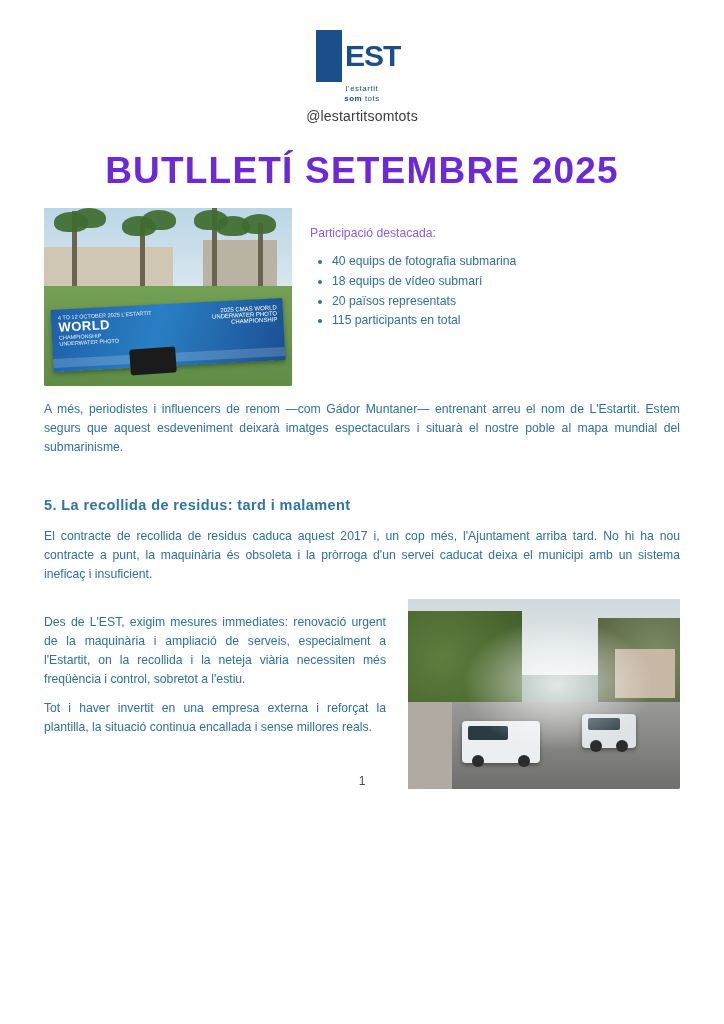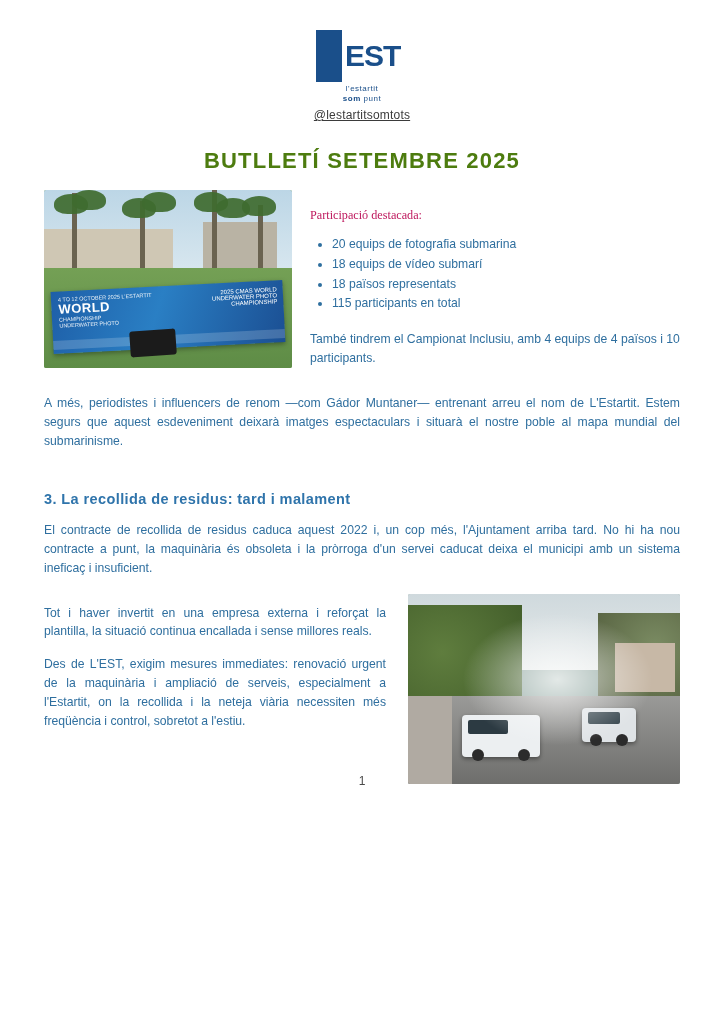--- a/index.html
+++ b/index.html
@@ -60,33 +60,32 @@
     width: 92px;
     text-align: center;
     font-size: 8px;
     line-height: 1.25;
     color: #1a4f8a;
     margin-top: 2px;
     letter-spacing: 0.5px;
   }
   .logo-sub .b { font-weight: bold; }
   .logo-handle {
-    font-size: 12px;
+    font-size: 14px;
     color: #3b3b3b;
     margin-top: 4px;
     letter-spacing: 0.2px;
-    text-decoration: underline;
   }
 
   
   h1.doc-title {
     text-align: center;
-    font-size: 22px;
+    font-size: 37px;
     font-weight: bold;
-    color: #4d7c0f;
+    color: #6d28d9;
     letter-spacing: 1.2px;
     margin: 26px 0 0 0;
   }
 
   
   h2.section-title {
     font-size: 14.5px;
     font-weight: bold;
     color: #2f74ab;
     margin: 34px 0 0 0;
@@ -236,21 +235,21 @@
   .photo-street .car.right-van .glass {
     position: absolute; left: 6px; top: 4px; width: 32px; height: 12px;
     background: #35444c; border-radius: 2px;
   }
   .photo-street .wheel {
     position: absolute; bottom: -4px; width: 12px; height: 12px;
     background: #2b2b2b; border-radius: 50%;
   }
 
   
-  .lead-line { font-size: 12.2px; color: #be185d; margin: 4px 0 0 0; font-family: Liberation Serif, serif; }
+  .lead-line { font-size: 12.2px; color: #8b5cf6; margin: 4px 0 0 0; }
   ul.bullets {
     margin: 12px 0 0 0;
     padding-left: 22px;
     font-size: 12.2px;
     line-height: 1.62;
     color: #2f6f9f;
   }
   ul.bullets li { margin: 0; }
   .after-list { font-size: 12.2px; line-height: 1.55; margin-top: 16px; color: #2f6f9f; }
 
@@ -274,21 +273,21 @@
     <div class="logo-mark">
       <div class="logo-left"></div>
       <div class="logo-right">
         <span class="logo-text">EST</span>
       </div>
     </div>
     <div class="logo-sub">
       <div>l'estartit</div>
       <div>
         <span class="b">som</span>
-        <span>punt</span>
+        <span>tots</span>
       </div>
     </div>
     <div class="logo-handle">@lestartitsomtots</div>
   </div>
 
   <h1 class="doc-title">BUTLLETÍ SETEMBRE 2025</h1>
 
 
   <div class="two-col">
     <div class="col-img">
@@ -321,38 +320,37 @@
             <div>CHAMPIONSHIP</div>
           </div>
           <div class="strip"></div>
         </div>
         <div class="case"></div>
       </div>
     </div>
     <div class="col-text">
       <p class="lead-line">Participació destacada:</p>
       <ul class="bullets">
-        <li>20 equips de fotografia submarina</li>
+        <li>40 equips de fotografia submarina</li>
         <li>18 equips de vídeo submarí</li>
-        <li>18 països representats</li>
+        <li>20 països representats</li>
         <li>115 participants en total</li>
       </ul>
-      <p class="after-list">També tindrem el Campionat Inclusiu, amb 4 equips de 4 països i 10 participants.</p>
     </div>
   </div>
 
   <p class="body">A més, periodistes i influencers de renom —com Gádor Muntaner— entrenant arreu el nom de L'Estartit. Estem segurs que aquest esdeveniment deixarà imatges espectaculars i situarà el nostre poble al mapa mundial del submarinisme.</p>
 
-  <h2 class="section-title second">3. La recollida de residus: tard i malament</h2>
-  <p class="body">El contracte de recollida de residus caduca aquest 2022 i, un cop més, l'Ajuntament arriba tard. No hi ha nou contracte a punt, la maquinària és obsoleta i la pròrroga d'un servei caducat deixa el municipi amb un sistema ineficaç i insuficient.</p>
+  <h2 class="section-title second">5. La recollida de residus: tard i malament</h2>
+  <p class="body">El contracte de recollida de residus caduca aquest 2017 i, un cop més, l'Ajuntament arriba tard. No hi ha nou contracte a punt, la maquinària és obsoleta i la pròrroga d'un servei caducat deixa el municipi amb un sistema ineficaç i insuficient.</p>
 
   <div class="two-col">
     <div class="col-text-right">
+      <p class="body">Des de L'EST, exigim mesures immediates: renovació urgent de la maquinària i ampliació de serveis, especialment a l'Estartit, on la recollida i la neteja viària necessiten més freqüència i control, sobretot a l'estiu.</p>
       <p class="body tight">Tot i haver invertit en una empresa externa i reforçat la plantilla, la situació continua encallada i sense millores reals.</p>
-      <p class="body">Des de L'EST, exigim mesures immediates: renovació urgent de la maquinària i ampliació de serveis, especialment a l'Estartit, on la recollida i la neteja viària necessiten més freqüència i control, sobretot a l'estiu.</p>
     </div>
     <div>
       <div class="photo photo-street">
         <div class="sky2"></div>
         <div class="greenL"></div>
         <div class="greenR"></div>
         <div class="bldg"></div>
         <div class="road"></div>
         <div class="sidewalk"></div>
         <div class="car white-van">

